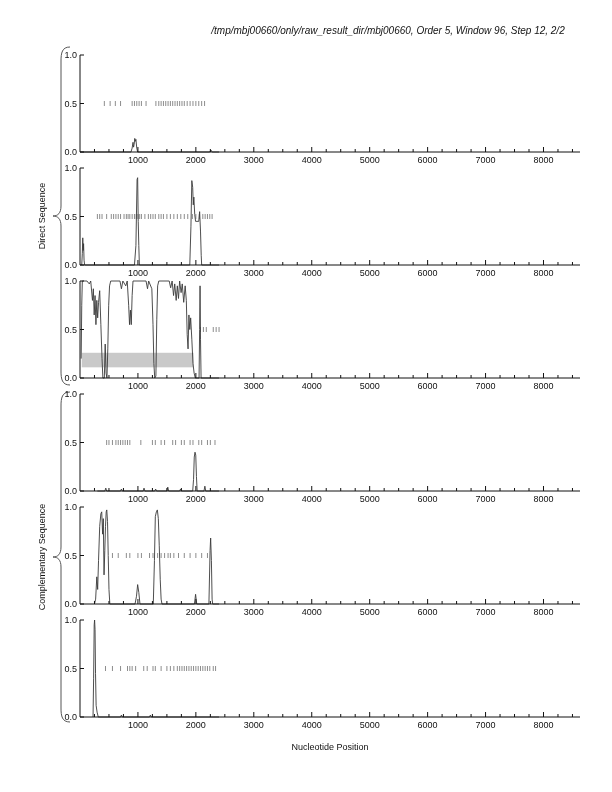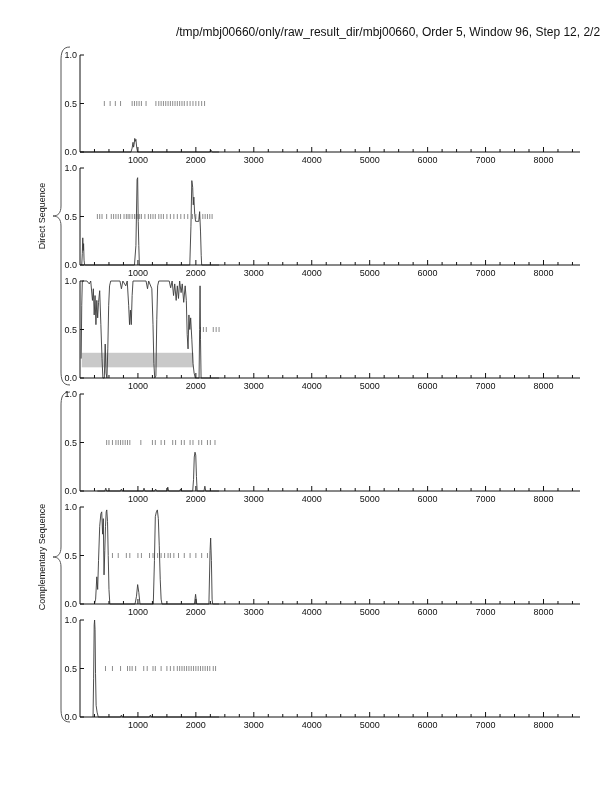--- a/index.html
+++ b/index.html
@@ -3,21 +3,21 @@
 <meta charset="utf-8">
 <style>
   html,body{margin:0;padding:0;background:#888;}
   .page{
     position:relative;width:612px;height:792px;background:#ffffff;
     font-family:"Liberation Sans", sans-serif;color:#111;overflow:hidden;
     margin:0 auto;
   }
   .title{
     position:absolute;left:165px;top:25px;width:446px;
-    text-align:center;font-size:12px;color:#111;white-space:nowrap;
+    text-align:center;font-size:10px;color:#111;white-space:nowrap;font-style:italic;
   }
   .xlabel{
     position:absolute;left:80px;top:742px;width:500px;
     text-align:center;font-size:9px;color:#111;
   }
   .vlabel{
     position:absolute;height:14px;text-align:center;font-size:9px;color:#111;
     transform:rotate(-90deg);transform-origin:50% 50%;white-space:nowrap;
   }
   .vlabel.direct{left:-16px;top:209px;width:120px;}
@@ -509,13 +509,14 @@
         <line x1="406.5932792584009" x2="406.5932792584009" y1="103" y2="100" stroke="#111111" stroke-width="1"></line>
         <line x1="421.0776361529548" x2="421.0776361529548" y1="103" y2="100" stroke="#111111" stroke-width="1"></line>
         <line x1="450.0463499420626" x2="450.0463499420626" y1="103" y2="100" stroke="#111111" stroke-width="1"></line>
         <line x1="464.53070683661645" x2="464.53070683661645" y1="103" y2="100" stroke="#111111" stroke-width="1"></line>
         <line x1="479.01506373117036" x2="479.01506373117036" y1="103" y2="100" stroke="#111111" stroke-width="1"></line>
         <line x1="507.9837775202781" x2="507.9837775202781" y1="103" y2="100" stroke="#111111" stroke-width="1"></line>
         <line x1="522.468134414832" x2="522.468134414832" y1="103" y2="100" stroke="#111111" stroke-width="1"></line>
       </svg>
     </div>
 
+  <div class="xlabel">Nucleotide Position</div>
 </div>
 
 </body></html>

